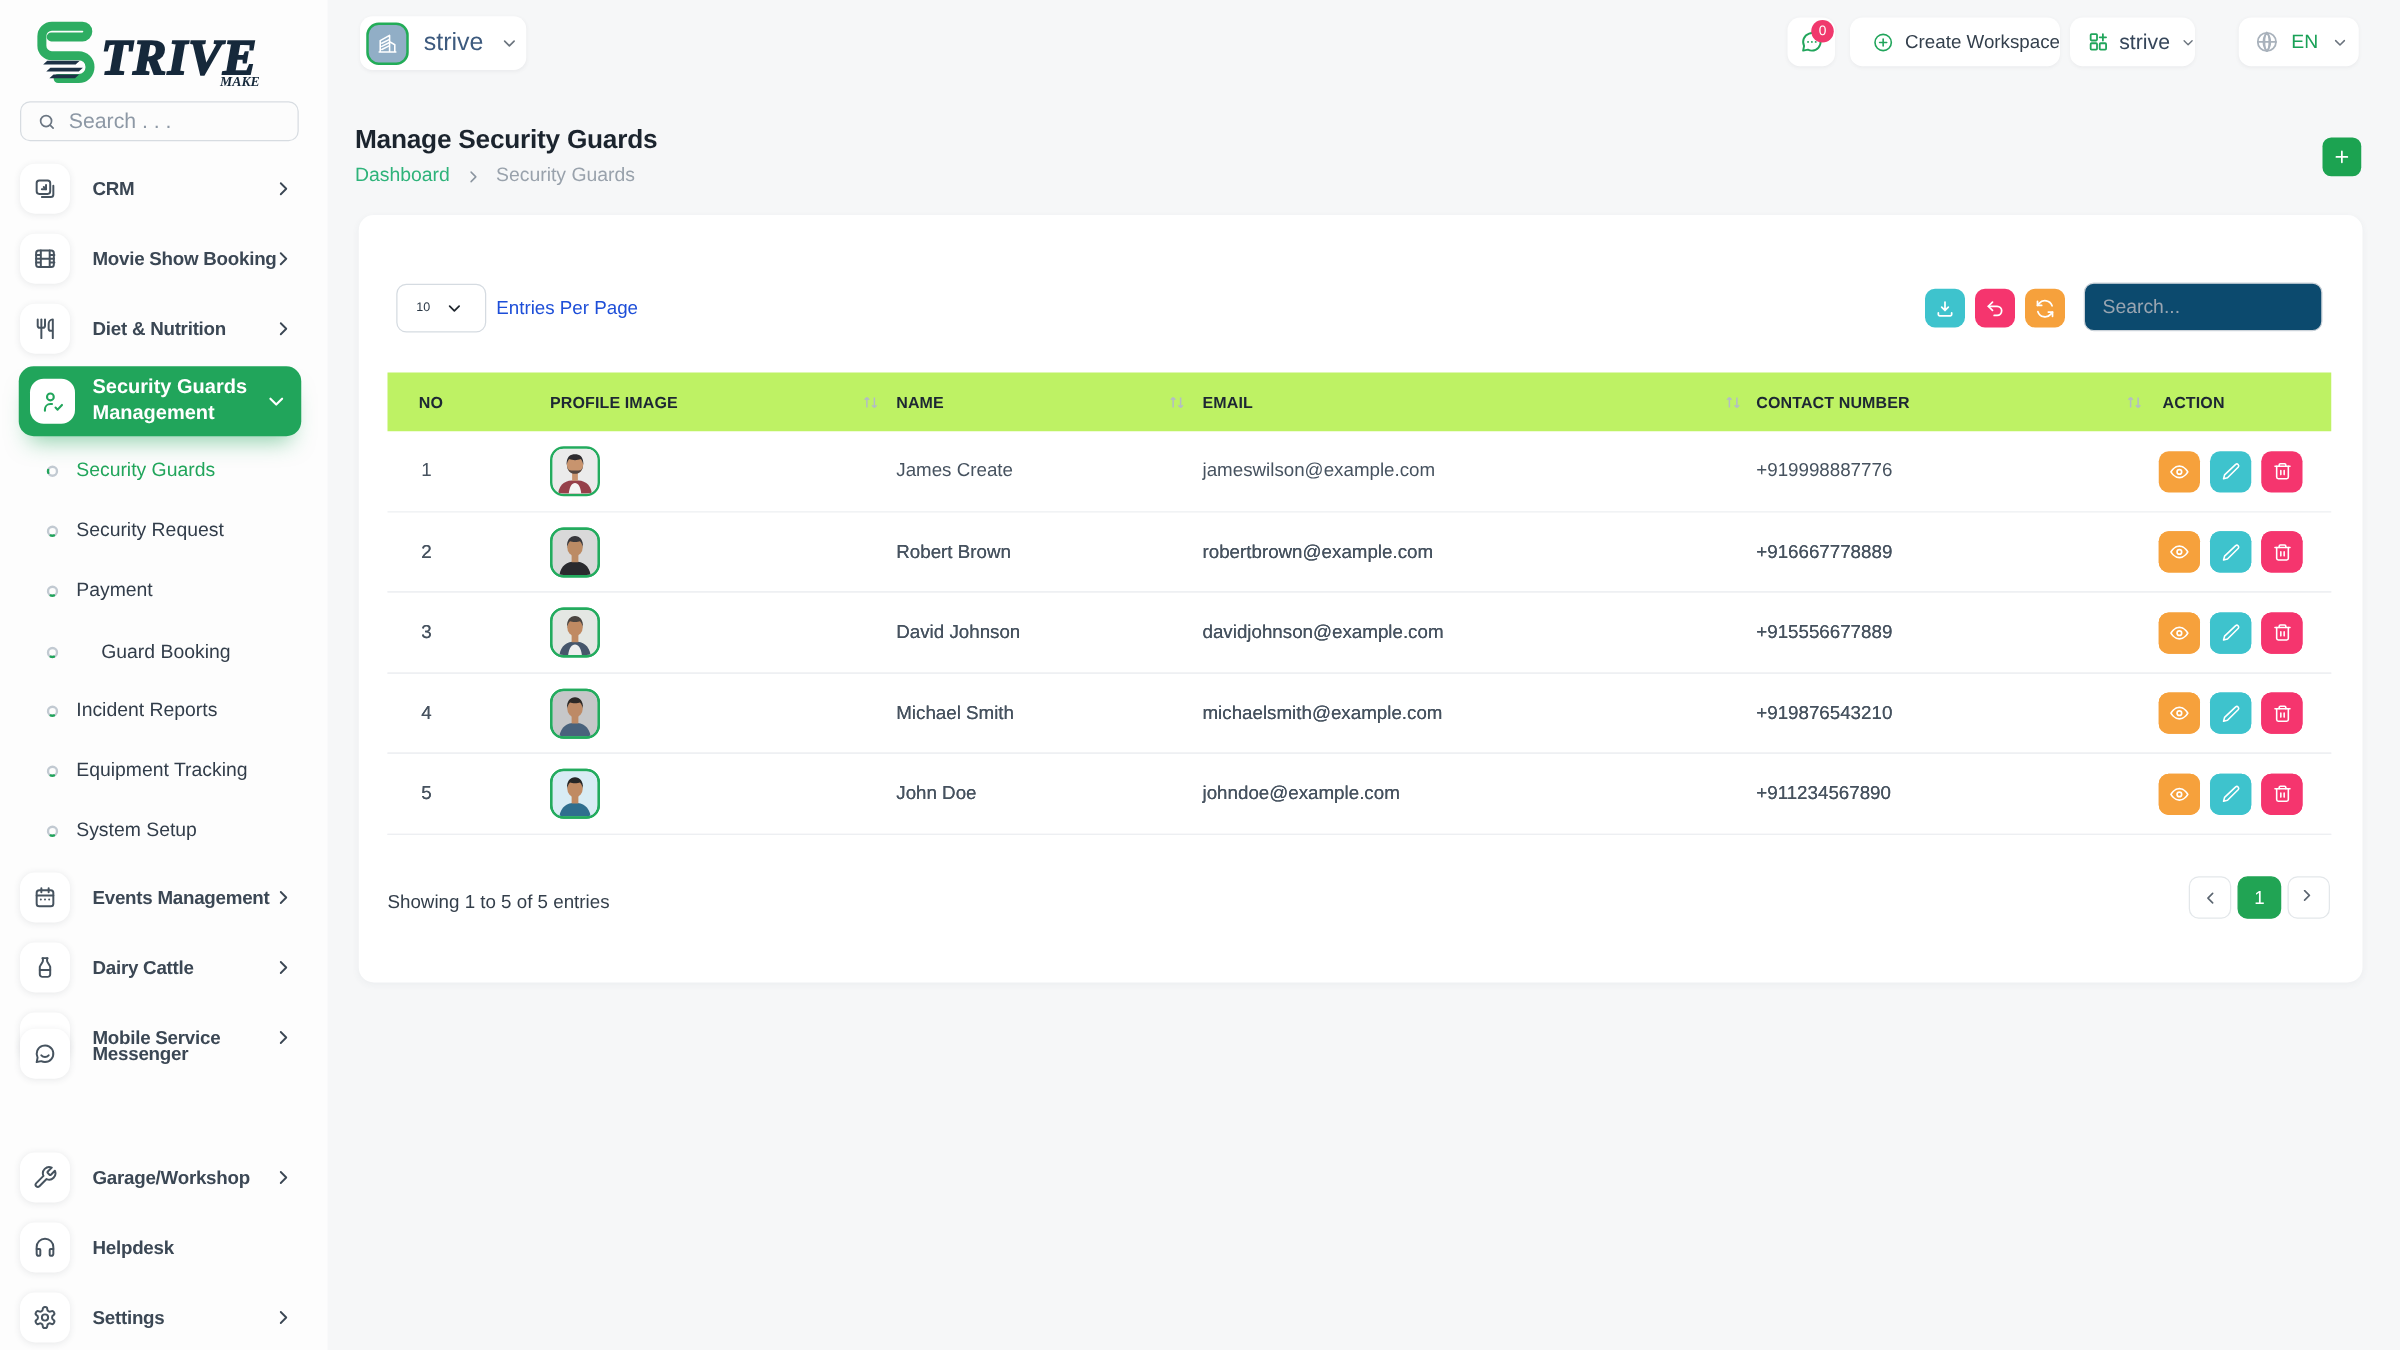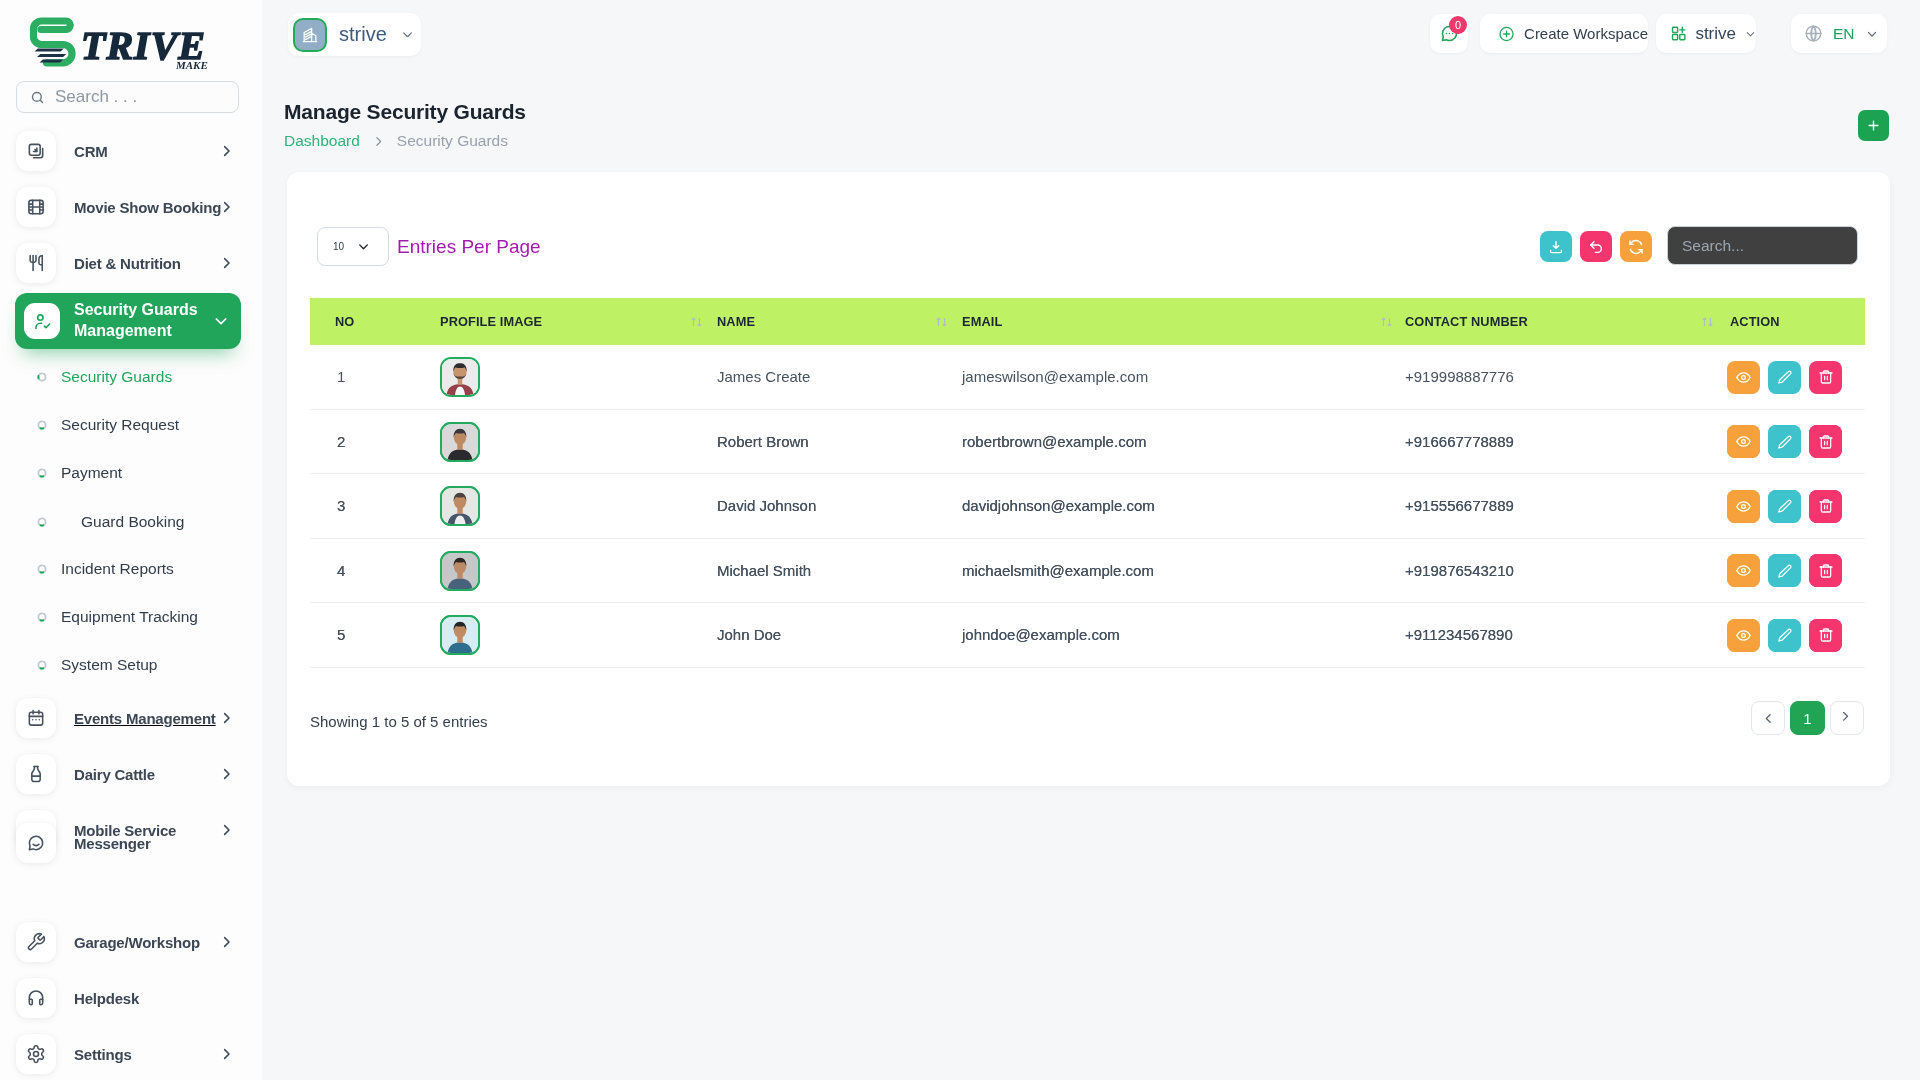--- a/index.html
+++ b/index.html
@@ -170,21 +170,21 @@
       </div>
     <div class="smi" style="top:641px;">
         <div class="blt">
           <svg width="10" height="10" viewBox="0 0 10 10" fill="none">
             <circle cx="5" cy="5" r="3.6" stroke="#c2cad2" stroke-width="1.9"></circle>
             <path d="M3.5 8.3A3.6 3.6 0 0 0 6.2 8.3" stroke="#21a55b" stroke-width="1.9" stroke-linecap="round"></path>
           </svg>
         </div>
         <div class="lbl">System Setup</div>
       </div>
-    <div class="mi" style="top:690px;text-decoration:underline;">
+    <div class="mi" style="top:690px;">
         <div class="ibox">
           <svg width="20" height="20" viewBox="0 0 24 24" fill="none" stroke="#46535f" stroke-width="1.9" stroke-linecap="round" stroke-linejoin="round">
             <rect x="4" y="5" width="16" height="15.5" rx="2.5"></rect>
             <path d="M8.5 3v4M15.5 3v4M4 10h16"></path>
             <path d="M8 14h.01M12 14h.01M16 14h.01"></path>
           </svg>
         </div>
         <div class="lbl">Events Management</div>
         <div class="chev">
           <svg width="15" height="15" viewBox="0 0 24 24" fill="none" stroke="#3b4754" stroke-width="2.4" stroke-linecap="round" stroke-linejoin="round">
@@ -338,42 +338,42 @@
   </div>
 </div>
 <div id="card"></div>
 
 <div class="abs" style="left:317px; top:227px; width:72px; height:39px; border:1px solid #d5dbe1; border-radius:8px; background:#fff; display:flex; align-items:center;">
   <span style="margin-left:15px; font-size:10px; color:#2c3947;">10</span>
   <svg style="margin-left:13px;" width="13" height="13" viewBox="0 0 24 24" fill="none" stroke="#20272f" stroke-width="2.6" stroke-linecap="round" stroke-linejoin="round">
       <path d="M5 9l7 7 7-7"></path>
     </svg>
 </div>
-<div class="abs" style="left:397px; top:227px; height:39px; display:flex; align-items:center; font-size:19px; color:#a21caf;">Entries Per Page</div>
+<div class="abs" style="left:397px; top:227px; height:39px; display:flex; align-items:center; font-size:15px; color:#1d4ed8;">Entries Per Page</div>
 <div class="tbtn" style="left:1540px; background:#3ec3cd;">
   <svg width="16" height="16" viewBox="0 0 24 24" fill="none" stroke="#fff" stroke-width="2.1" stroke-linecap="round" stroke-linejoin="round">
       <path d="M12 4v10m0 0l-4-4m4 4l4-4"></path>
       <path d="M4 17v2a1.5 1.5 0 0 0 1.5 1.5h13A1.5 1.5 0 0 0 20 19v-2"></path>
     </svg>
 </div>
 <div class="tbtn" style="left:1580px; background:#f5356e;">
   <svg width="16" height="16" viewBox="0 0 24 24" fill="none" stroke="#fff" stroke-width="2.1" stroke-linecap="round" stroke-linejoin="round">
       <path d="M9 14L4 9l5-5"></path>
       <path d="M4 9h10.5a5.5 5.5 0 0 1 0 11H11"></path>
     </svg>
 </div>
 <div class="tbtn" style="left:1620px; background:#f6a13c;">
   <svg width="16" height="16" viewBox="0 0 24 24" fill="none" stroke="#fff" stroke-width="2.1" stroke-linecap="round" stroke-linejoin="round">
       <path d="M20.5 8.5A9 9 0 0 0 5 5.6L3 8"></path>
       <path d="M3 3v5h5"></path>
       <path d="M3.5 15.5A9 9 0 0 0 19 18.4L21 16"></path>
       <path d="M21 21v-5h-5"></path>
     </svg>
 </div>
-<div class="abs" style="left:1667px; top:226px; width:191px; height:39px; border:1px solid #ccd3da; border-radius:8px; background:#404040; display:flex; align-items:center;">
+<div class="abs" style="left:1667px; top:226px; width:191px; height:39px; border:1px solid #ccd3da; border-radius:8px; background:#0c4a6e; display:flex; align-items:center;">
   <span style="margin-left:14px; font-size:15.5px; color:#9aa5b1;">Search...</span>
 </div>
 
 <div id="thead">
   <div class="th" style="left:25px;">NO</div>
   <div class="th" style="left:130px;">PROFILE IMAGE</div>
   <div class="th" style="left:407px;">NAME</div>
   <div class="th" style="left:652px;">EMAIL</div>
   <div class="th" style="left:1095px;">CONTACT NUMBER</div>
   <div class="th" style="left:1420px;">ACTION</div>

